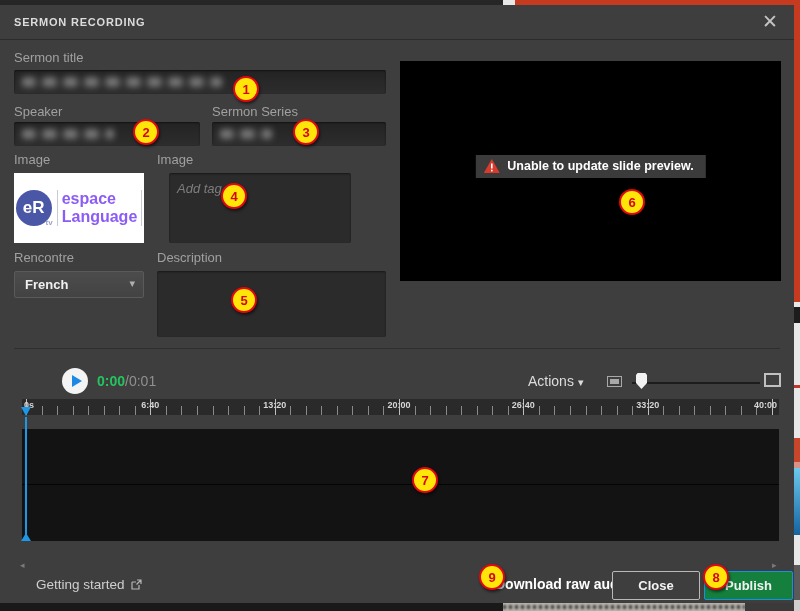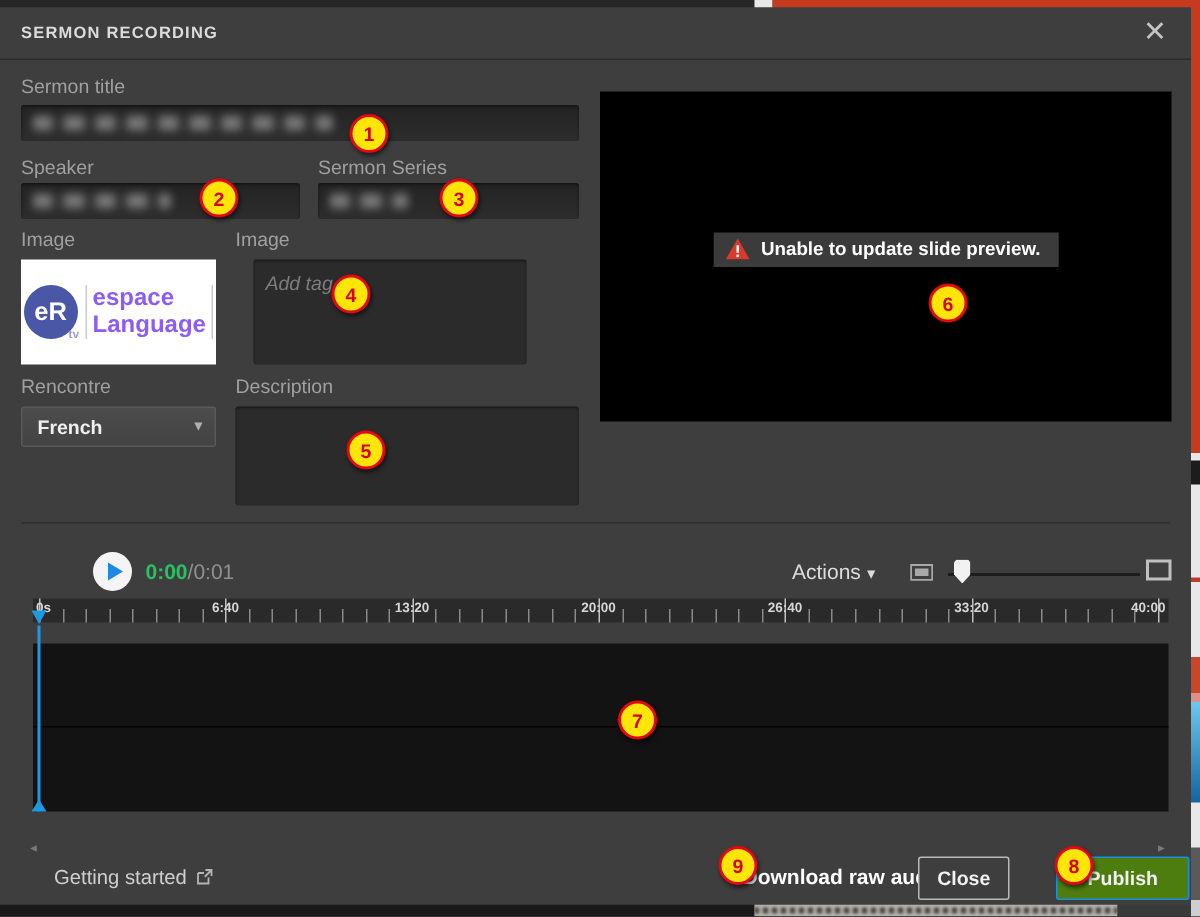--- a/index.html
+++ b/index.html
@@ -86,22 +86,22 @@
   .playhead-top { position:absolute; left:-1px; top:8px; width:0; height:0; border-left:5px solid transparent; border-right:5px solid transparent; border-top:9px solid #1e97e4; }
   .playhead-bot { position:absolute; left:-1px; top:134px; width:0; height:0; border-left:5px solid transparent; border-right:5px solid transparent; border-bottom:8px solid #1e97e4; }
 
   .scroll-arrow { position:absolute; top:555px; font-size:9px; color:#7a7a7a; cursor:pointer; }
   .scroll-arrow.left { left:20px; } .scroll-arrow.right { left:772px; }
 
   
   .getting-started { position:absolute; left:14px; top:572px; font-size:13.5px; color:#cfcfcf; cursor:pointer; display:flex; align-items:center; gap:6px;margin-left:22px; }
   .download-raw { position:absolute; left:495px; top:571px; font-size:14px; font-weight:bold; color:#fff; cursor:pointer; }
   .btn { position:absolute; top:566px; height:29px; border-radius:2px; font-size:13px; font-weight:bold; color:#f2f2f2; display:flex; align-items:center; justify-content:center; cursor:pointer; font-family:"Liberation Sans",sans-serif; }
-  .btn-close { left:612px; width:61px; background:#3e3e3e; border:1px solid #b9b9b9; }
-  .btn-publish { left:704px; width:89px; background:#4d7c0f; border:1px solid #1791e8; }
+  .btn-close { left:612px; width:88px; background:#3e3e3e; border:1px solid #b9b9b9; }
+  .btn-publish { left:704px; width:89px; background:#15803d; border:1px solid #1791e8; }
 
   
   .badge { position:absolute; width:26px; height:26px; border-radius:50%; background:#ffe608; border:2px solid #e30613;
            color:#d40511; font-size:13px; font-weight:bold; display:flex; align-items:center; justify-content:center;
            box-shadow:1px 2px 3px rgba(0,0,0,.55); z-index:50; }
 </style>
 </head>
 <body>
 
 <div class="screen">

